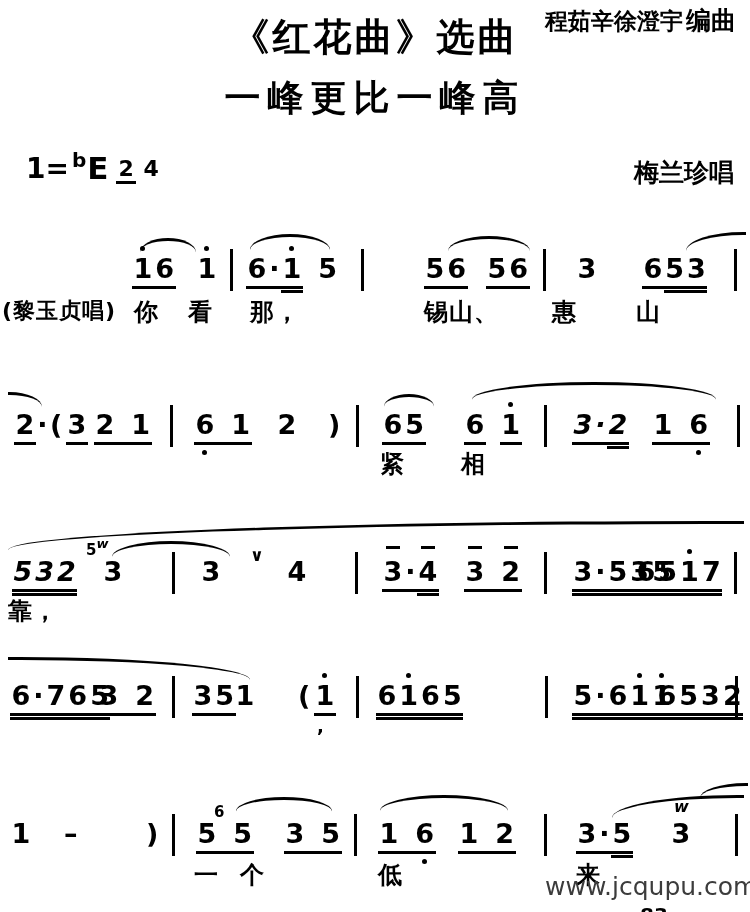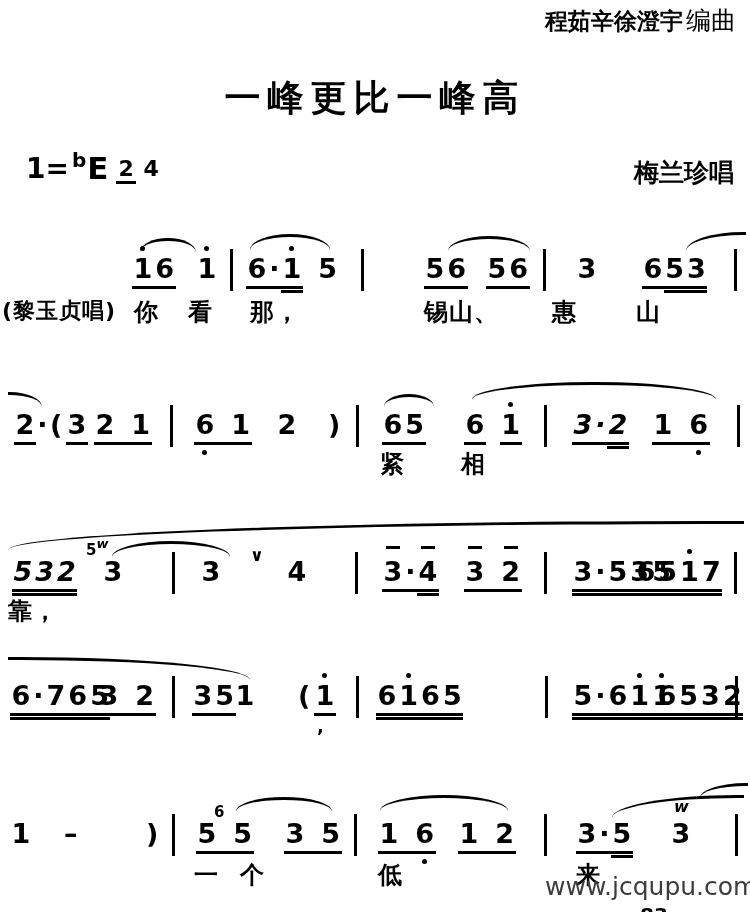--- a/index.html
+++ b/index.html
@@ -9,21 +9,21 @@
     font-family:"DejaVu Sans",sans-serif;
   }
   
   .title{position:absolute;left:0;right:0;top:12px;text-align:center;
     font-size:38px;font-weight:bold;letter-spacing:3px;}
   .subtitle{position:absolute;left:0;right:0;top:74px;text-align:center;
     font-size:36px;font-weight:bold;letter-spacing:7px;}
   .composers{position:absolute;right:14px;top:4px;display:flex;align-items:center;}
   .composers .names{display:flex;flex-direction:row;font-size:23px;
     font-weight:bold;line-height:26px;}
-  .composers .role{font-size:25px;font-weight:normal;margin-left:3px;}
+  .composers .role{font-size:25px;font-weight:bold;margin-left:3px;}
   .keysig{position:absolute;left:26px;top:150px;font-size:28px;font-weight:bold;
     display:flex;align-items:center;}
   .keysig .flat{font-size:20px;position:relative;top:-8px;margin:0 1px 0 3px;}
   .keysig .letter{font-size:31px;}
   .frac{display:inline-block;text-align:center;font-size:22px;line-height:21px;
     margin-left:8px;font-weight:bold;}
   .frac .num{border-bottom:3px solid #000;padding:0 2px;}
   .singer{position:absolute;right:16px;top:156px;font-size:25px;font-weight:bold;}
   
   .system{position:absolute;left:0;width:750px;height:120px;}
@@ -51,20 +51,21 @@
   .tail-l{border-top-left-radius:95% 100%;}
   .tail-r{border-top-right-radius:95% 100%;}
   
   .watermark{position:absolute;left:545px;top:872px;font-size:25px;color:#3c3c3c;}
   .pagenum{position:absolute;left:640px;top:903px;font-size:20px;font-weight:bold;}
 </style>
 </head>
 <body>
 
 <div id="page">
+  <div class="title">《红花曲》选曲</div>
   <div class="composers">
     <span class="names">
       <span>程茹辛</span>
       <span>徐澄宇</span>
     </span>
     <span class="role">编曲</span>
   </div>
   <div class="subtitle">一峰更比一峰高</div>
   <div class="keysig">
     <span>1=</span>

